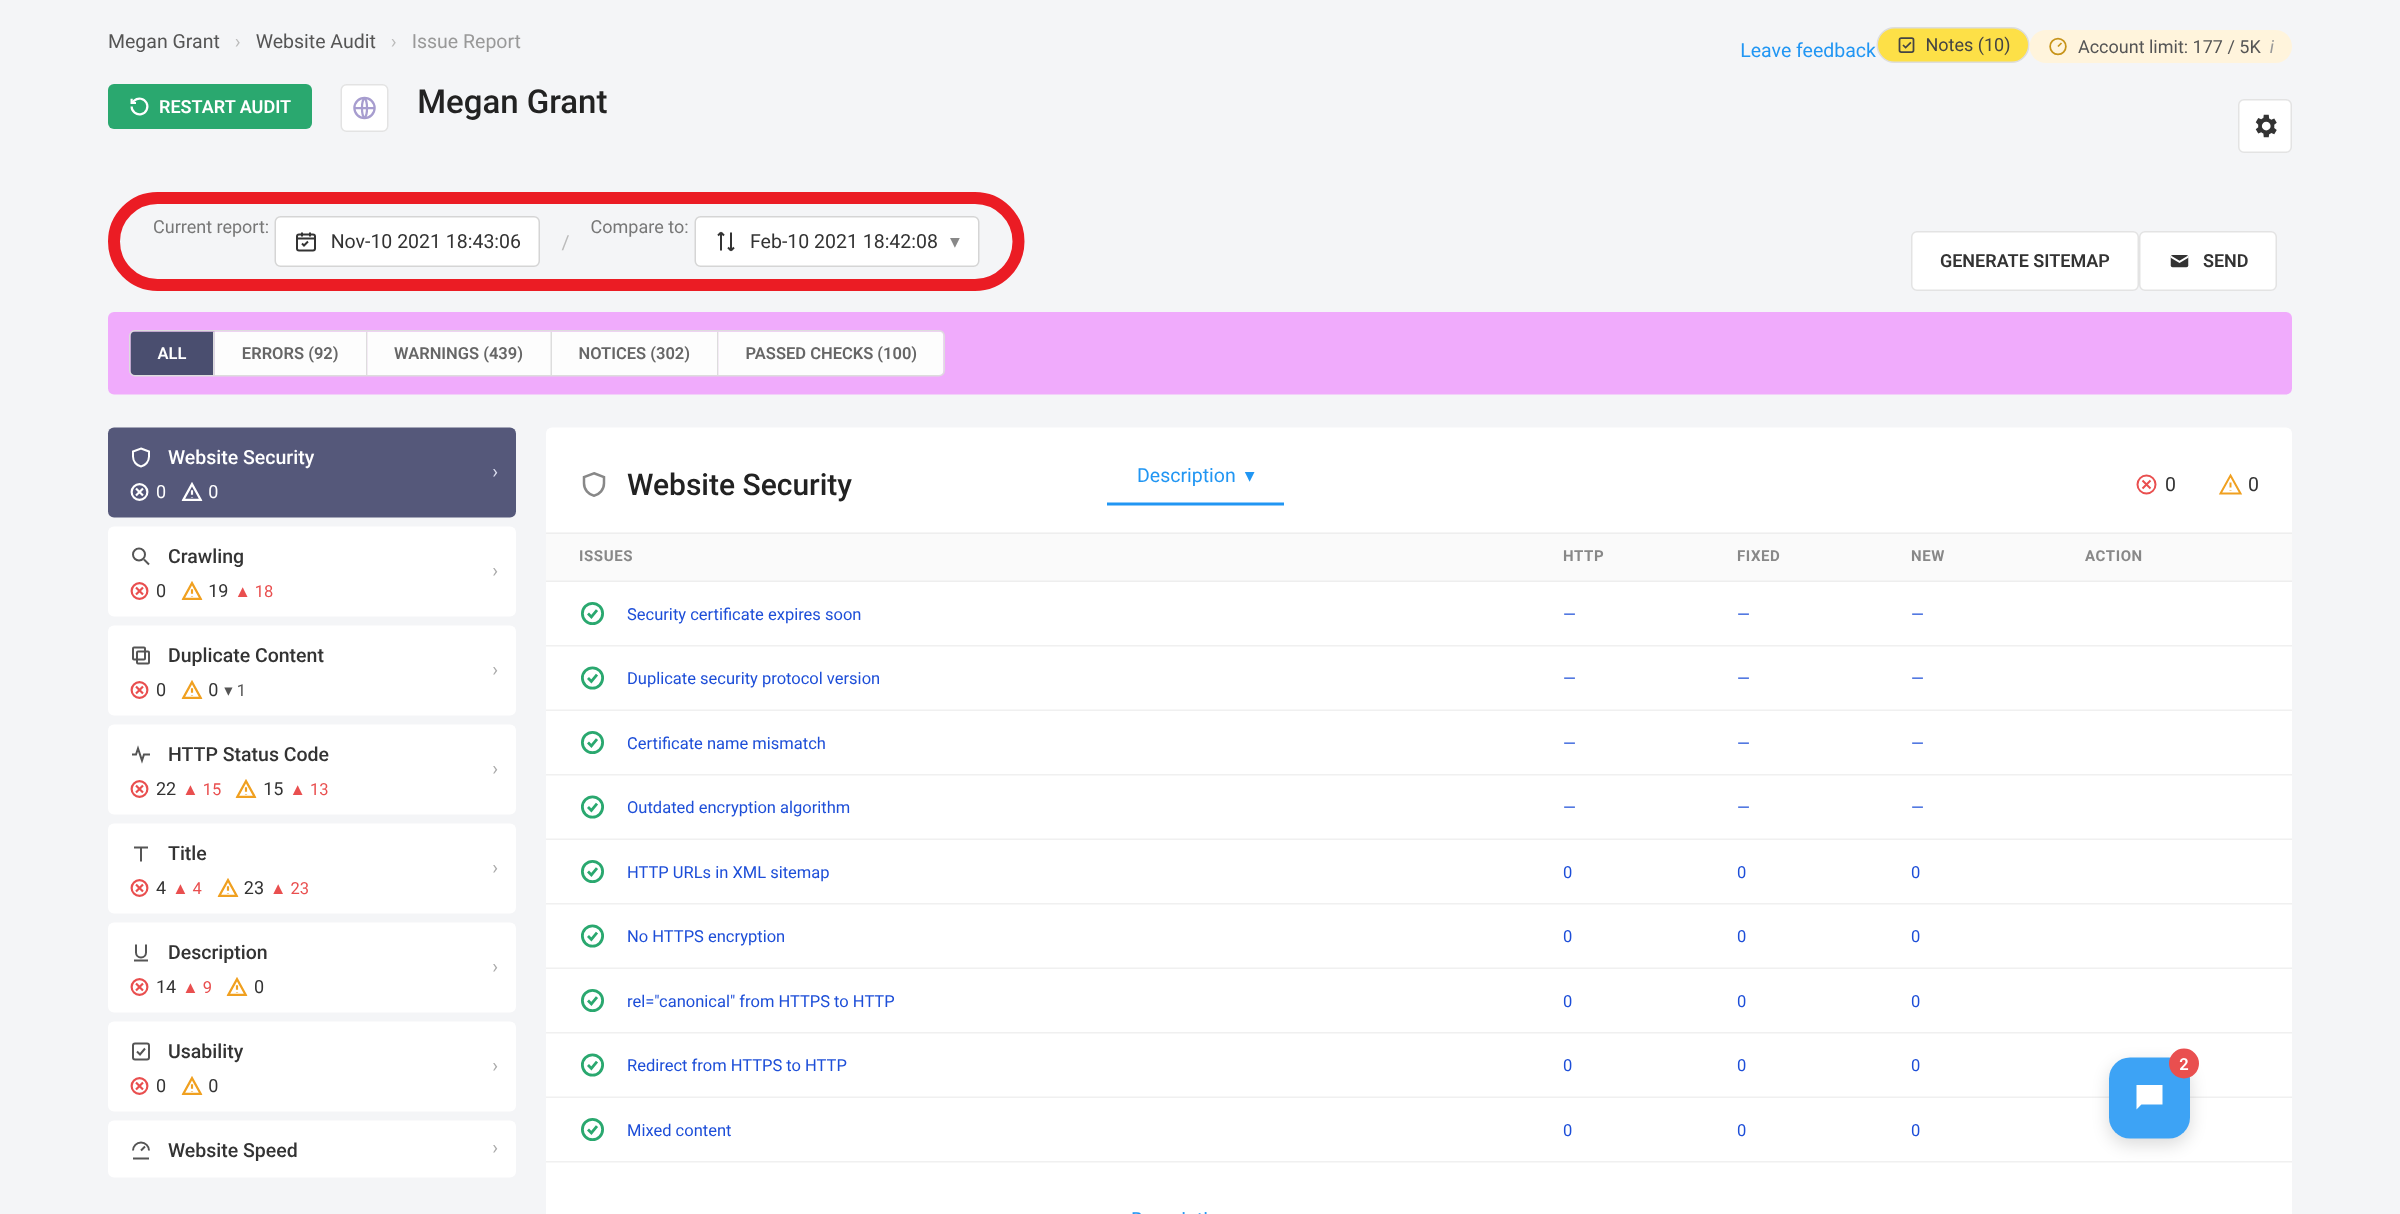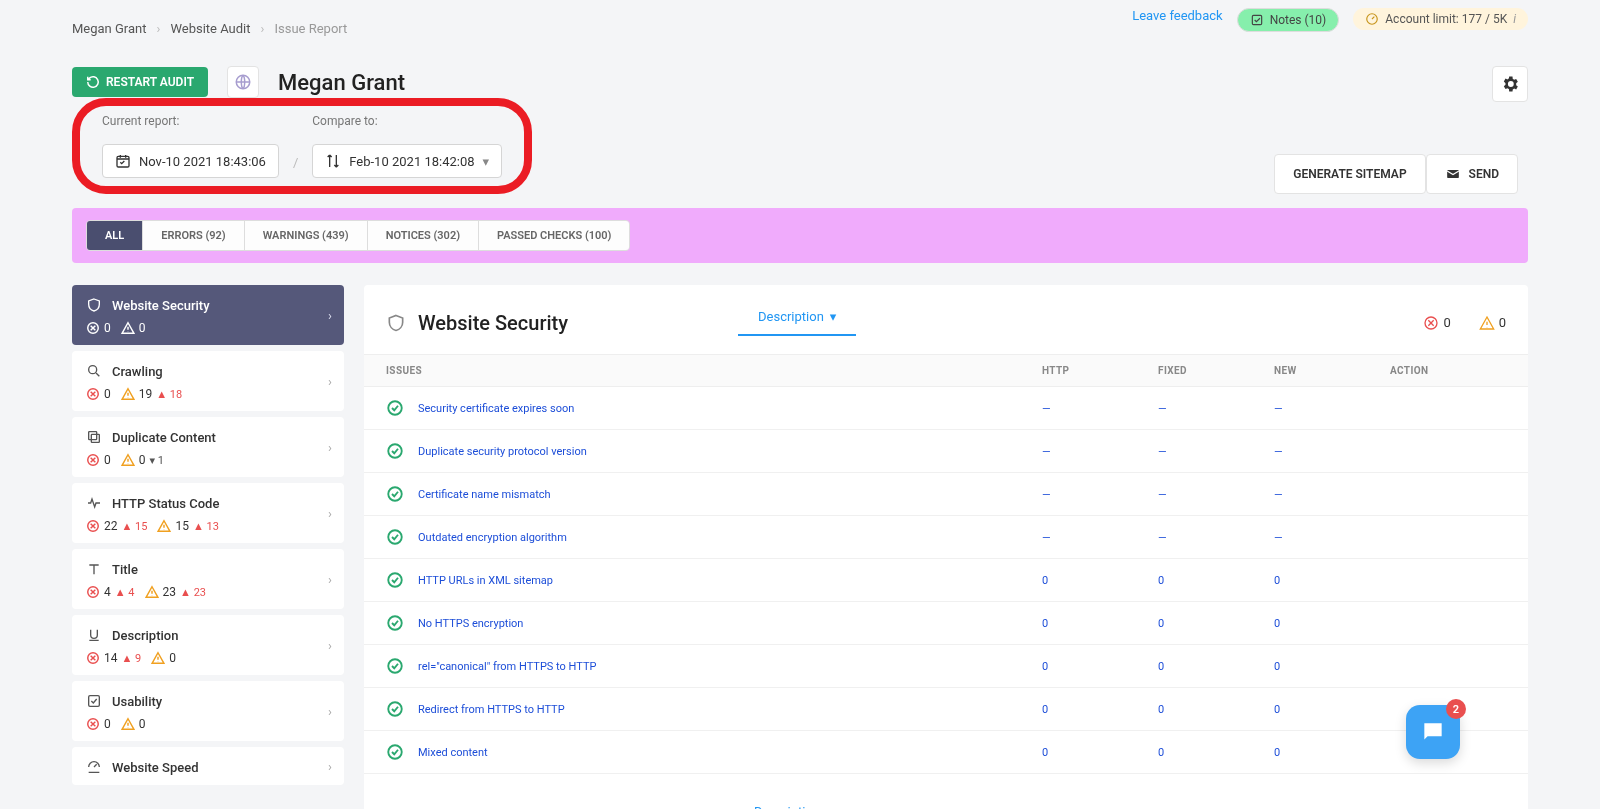--- a/index.html
+++ b/index.html
@@ -2,35 +2,35 @@
 <html><head>
 <meta charset="utf-8">
 <style>
 *{box-sizing:border-box;margin:0;padding:0;font-family:-apple-system,BlinkMacSystemFont,"Segoe UI",Roboto,Helvetica,Arial,sans-serif}
 body{background:#f4f5f7;color:#333;font-size:13px}
 .page{width:1600px;margin:0 auto;padding:0 72px}
 .breadcrumbs{display:flex;align-items:center;height:56px;gap:10px;font-size:13px;color:#555}
 .breadcrumbs .sep{color:#bbb}
 .breadcrumbs .current{color:#999}
 .breadcrumbs .link{color:#555;cursor:pointer}
-.top-right{position:absolute;top:8px;right:72px;display:flex;align-items:flex-start;gap:14px}
+.top-right{position:absolute;top:18px;right:72px;display:flex;align-items:flex-end;}
 .leave-feedback{color:#2196F3;font-size:13px;cursor:pointer}
-.notes-pill{background:#86efac;border:1px solid #ddd;border-radius:14px;padding:4px 12px;display:flex;align-items:center;gap:6px;font-size:12px;color:#444;cursor:pointer}
+.notes-pill{background:#fde047;border:1px solid #ddd;border-radius:14px;padding:4px 12px;display:flex;align-items:center;gap:6px;font-size:12px;color:#444;cursor:pointer}
 .limit-pill{background:#fff4dc;border-radius:14px;padding:4px 12px;display:flex;align-items:center;gap:6px;font-size:12px;color:#555}
 .page-wrap{position:relative}
-.titlebar{display:flex;align-items:center;gap:19px;height:52px}
+.titlebar{display:flex;align-items:flex-start;gap:19px;height:52px}
 .restart-btn{background:#2aa86f;color:#fff;border:none;border-radius:4px;padding:8px 14px;font-size:12px;font-weight:600;display:flex;align-items:center;gap:6px;cursor:pointer}
 .globe-box{width:32px;height:32px;background:#fff;border:1px solid #e3e3e3;border-radius:4px;display:flex;align-items:center;justify-content:center;color:#777}
 .page-title{font-size:22px;font-weight:500;color:#222}
 .gear-holder{position:absolute;right:72px;top:66px}
 .gear-btn{width:36px;height:36px;border:1px solid #e3e3e3;border-radius:4px;background:#fff;display:flex;align-items:center;justify-content:center;color:#333;cursor:pointer}
 .controls-row{display:flex;align-items:flex-end;justify-content:space-between;margin-top:6px;height:80px}
 .red-outline{border:8px solid #eb1c24;border-radius:34px;padding:8px 22px}
 .date-group{display:flex;align-items:flex-end;gap:10px}
-.date-col{display:flex;flex-direction:column;gap:16px}
+.date-col{display:flex;flex-direction:row;gap:4px}
 .date-label{font-size:12px;color:#777}
 .date-box{background:#fff;border:1px solid #d5d5d5;border-radius:4px;padding:8px 12px;display:flex;align-items:center;gap:8px;font-size:13px;color:#333;cursor:pointer}
 .date-sep{color:#bbb;padding:8px 4px}
 .right-actions{display:flex;align-items:center;gap:0}
 .white-btn{background:#fff;border:1px solid #e3e3e3;height:40px;padding:0 18px;font-size:12px;font-weight:600;color:#333;display:flex;align-items:center;gap:8px;cursor:pointer}
 .gen-sitemap{border-radius:4px;}
 .send-btn{border-radius:4px;margin-right:10px}
 .download-box{border:8px solid #eb1c24;border-radius:30px;padding:6px}
 .download-btn{background:#2196F3;color:#fff;border:none;border-radius:4px;height:40px;padding:0 18px;font-size:12px;font-weight:600;display:flex;align-items:center;gap:8px;cursor:pointer}
 .filters-bar{background:#f0abfc;border-radius:4px;margin-top:14px;padding:12px 14px}

